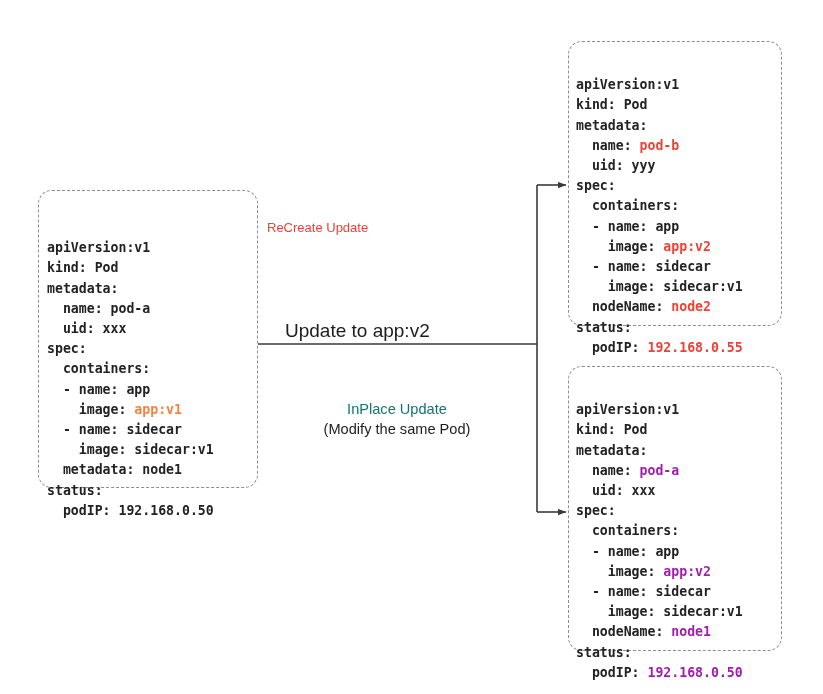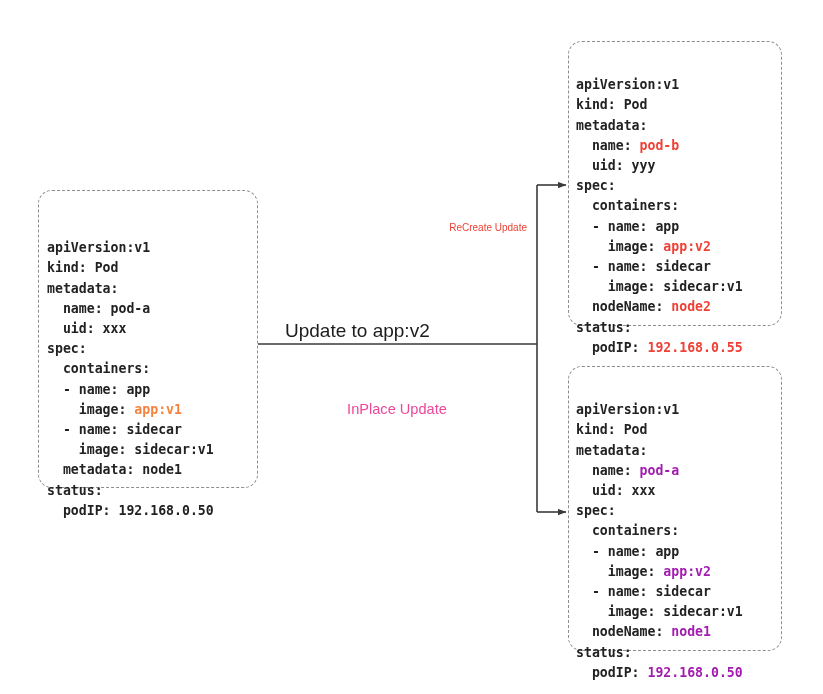--- a/index.html
+++ b/index.html
@@ -78,37 +78,37 @@
     top: 321px;
     font-size: 19px;
     color: #1c1c1c;
     text-align: left;
   }
 
   #label-recreate {
     left: 267px;
     top: 218px;
     width: 260px;
-    text-align: right;
-    font-size: 10px;
+    text-align: left;
+    font-size: 13px;
   }
 
   #label-inplace {
     left: 267px;
     top: 399px;
     width: 260px;
     text-align: center;
     font-size: 14.6px;
   }
 
   .edge-title   { display: block; line-height: 20px; }
   .edge-sub     { display: block; line-height: 20px; color: #1c1c1c; }
 
   .t-red   { color: #ef4136; }
-  .t-green { color: #ec4899; }
+  .t-green { color: #0f766e; }
 </style>
 </head>
 <body>
 
 <div id="canvas">
 
   <svg id="connectors" viewBox="0 0 823 694" width="823" height="694">
     <defs>
       <marker id="arrowhead" markerWidth="9" markerHeight="9" refX="8.2" refY="3.2" orient="auto" markerUnits="userSpaceOnUse">
         <path d="M 0 0 L 8.6 3.2 L 0 6.4 z" fill="#3a3a3a"></path>
@@ -175,15 +175,16 @@
   <div class="edge-label" id="label-trunk">
     <span class="edge-sub">Update to app:v2</span>
   </div>
 
   <div class="edge-label" id="label-recreate">
     <span class="edge-title t-red">ReCreate Update</span>
   </div>
 
   <div class="edge-label" id="label-inplace">
     <span class="edge-title t-green">InPlace Update</span>
+    <span class="edge-sub">(Modify the same Pod)</span>
   </div>
 
 </div>
 
 </body></html>

